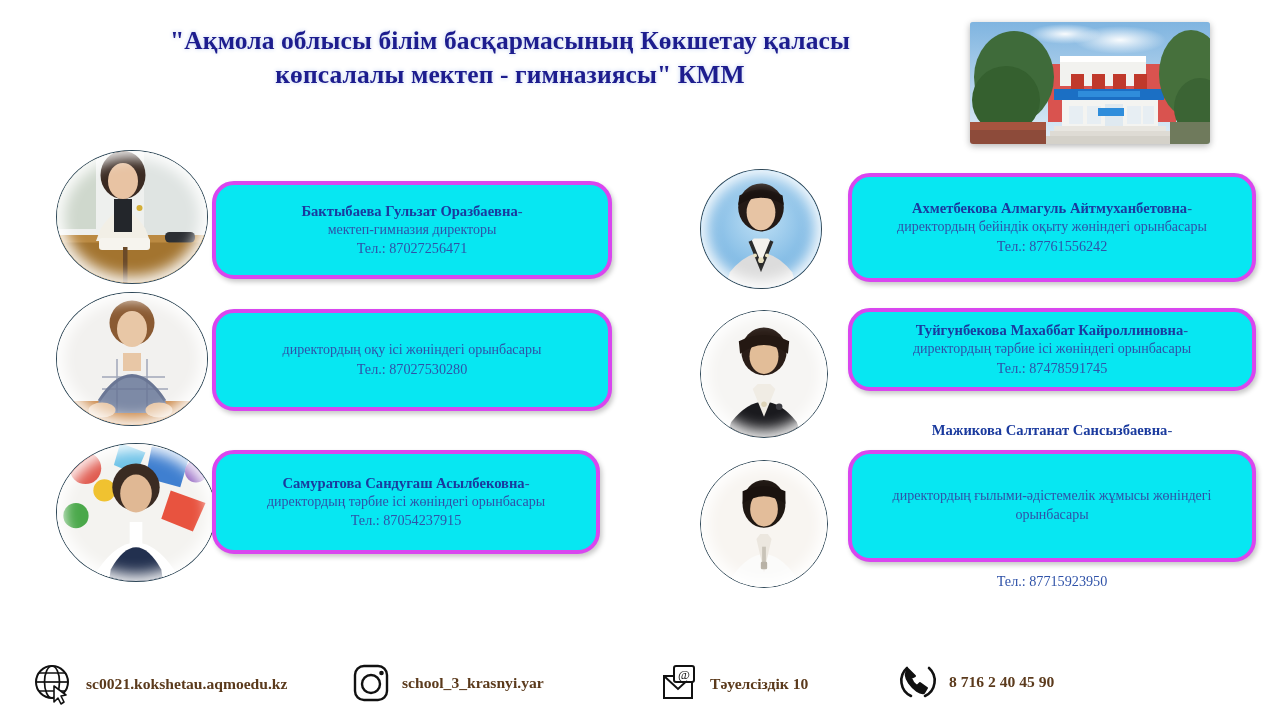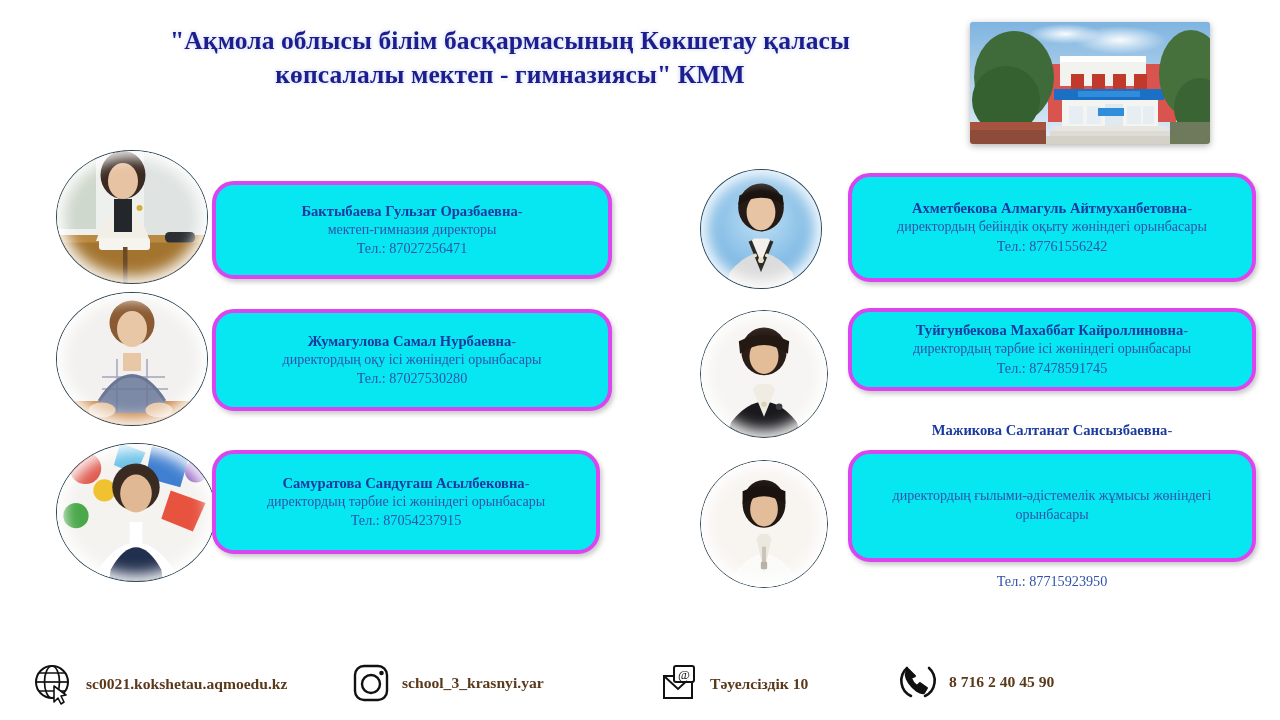--- a/index.html
+++ b/index.html
@@ -248,21 +248,20 @@
     <div class="feather"></div>
   </div>
 
   <div class="card c-l1">
     <div class="nm"><span>Бактыбаева Гульзат Оразбаевна</span><span class="dash">-</span></div>
     <div class="role">мектеп-гимназия директоры</div>
     <div class="tel">Тел.: 87027256471</div>
   </div>
 
   <div class="card c-l2">
-    <div class="nm"><span>Жумагулова Самал Нурбаевна</span><span class="dash">-</span></div>
     <div class="role">директордың оқу ісі  жөніндегі орынбасары</div>
     <div class="tel">Тел.: 87027530280</div>
   </div>
 
   <div class="card c-l3">
     <div class="nm"><span>Самуратова Сандугаш Асылбековна</span><span class="dash">-</span></div>
     <div class="role">директордың тәрбие ісі  жөніндегі орынбасары</div>
     <div class="tel">Тел.: 87054237915</div>
   </div>
 

